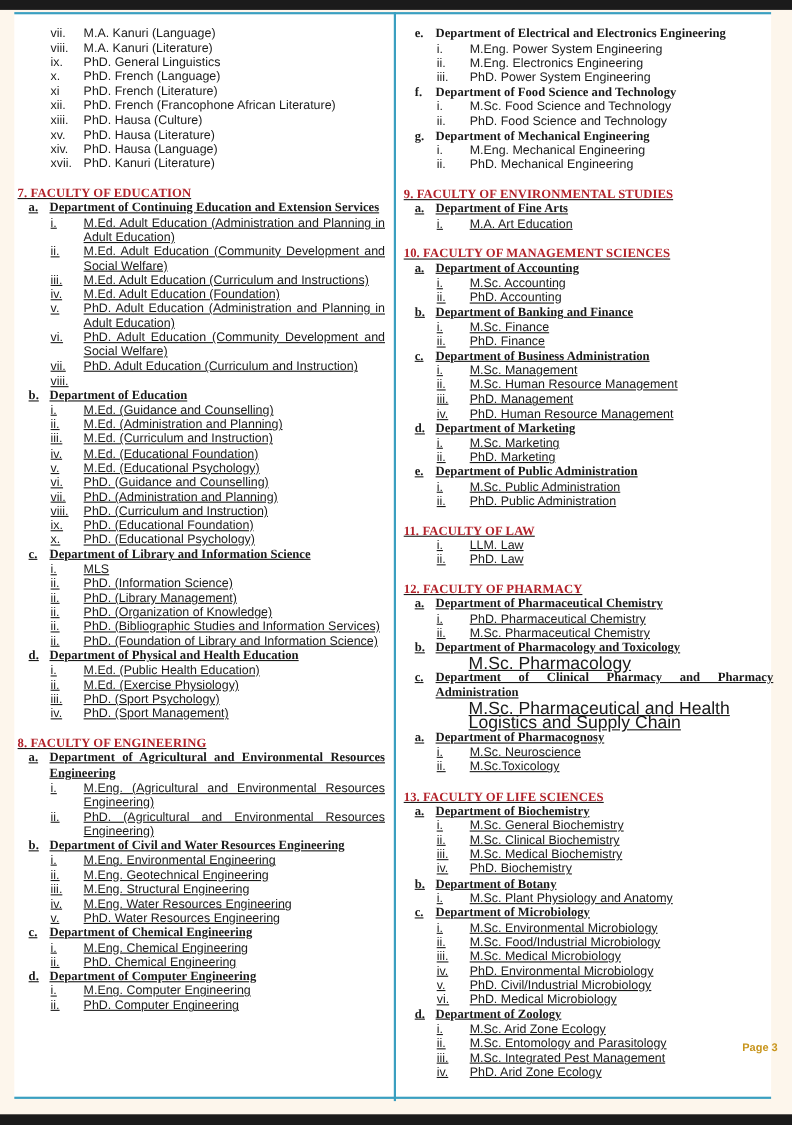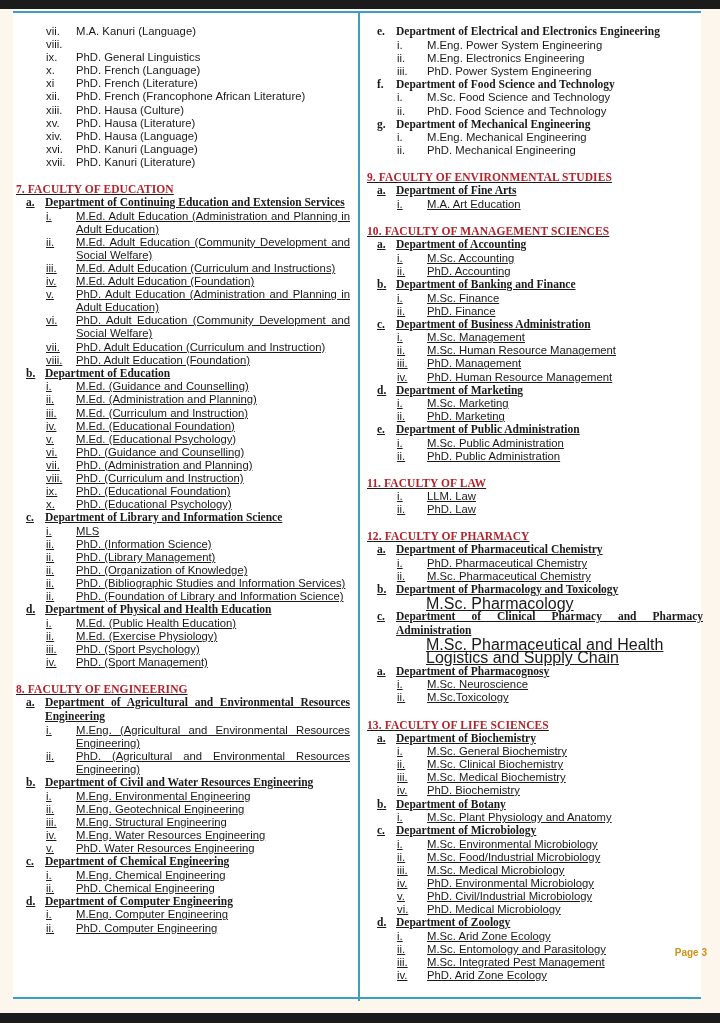--- a/index.html
+++ b/index.html
@@ -57,20 +57,21 @@
 <div class="divider"></div>
 
 <div class="col col-left">
   <div id="left-continued">
       <div class="prog">
         <span class="prog-num">vii.</span>
         <span class="prog-name">M.A. Kanuri (Language)</span>
       </div>
       <div class="prog">
         <span class="prog-num">viii.</span>
+        <span class="prog-name">M.A. Kanuri (Literature)</span>
       </div>
       <div class="prog">
         <span class="prog-num">ix.</span>
         <span class="prog-name">PhD. General Linguistics</span>
       </div>
       <div class="prog">
         <span class="prog-num">x.</span>
         <span class="prog-name">PhD. French (Language)</span>
       </div>
       <div class="prog">
@@ -85,24 +86,20 @@
         <span class="prog-num">xiii.</span>
         <span class="prog-name">PhD. Hausa (Culture)</span>
       </div>
       <div class="prog">
         <span class="prog-num">xv.</span>
         <span class="prog-name">PhD. Hausa (Literature)</span>
       </div>
       <div class="prog">
         <span class="prog-num">xiv.</span>
         <span class="prog-name">PhD. Hausa (Language)</span>
-      </div>
-      <div class="prog">
-        <span class="prog-num">xvi.</span>
-        <span class="prog-name">PhD. Kanuri (Language)</span>
       </div>
       <div class="prog">
         <span class="prog-num">xvii.</span>
         <span class="prog-name">PhD. Kanuri (Literature)</span>
       </div>
     </div>
   <div class="gap"></div>
   <div id="left-faculties">
       <div class="faculty">
         <div class="faculty-title">7. FACULTY OF EDUCATION</div>
@@ -134,21 +131,20 @@
           <div class="prog">
             <span class="prog-num">vi.</span>
             <span class="prog-name">PhD. Adult Education (Community Development and Social Welfare)</span>
           </div>
           <div class="prog">
             <span class="prog-num">vii.</span>
             <span class="prog-name">PhD. Adult Education (Curriculum and Instruction)</span>
           </div>
           <div class="prog">
             <span class="prog-num">viii.</span>
-            <span class="prog-name">PhD. Adult Education (Foundation)</span>
           </div>
         </div>
         <div class="dept">
           <div class="dept-title">
             <span class="dept-letter">b.</span>
             <span class="dept-name">Department of Education</span>
           </div>
           <div class="prog">
             <span class="prog-num">i.</span>
             <span class="prog-name">M.Ed. (Guidance and Counselling)</span>

